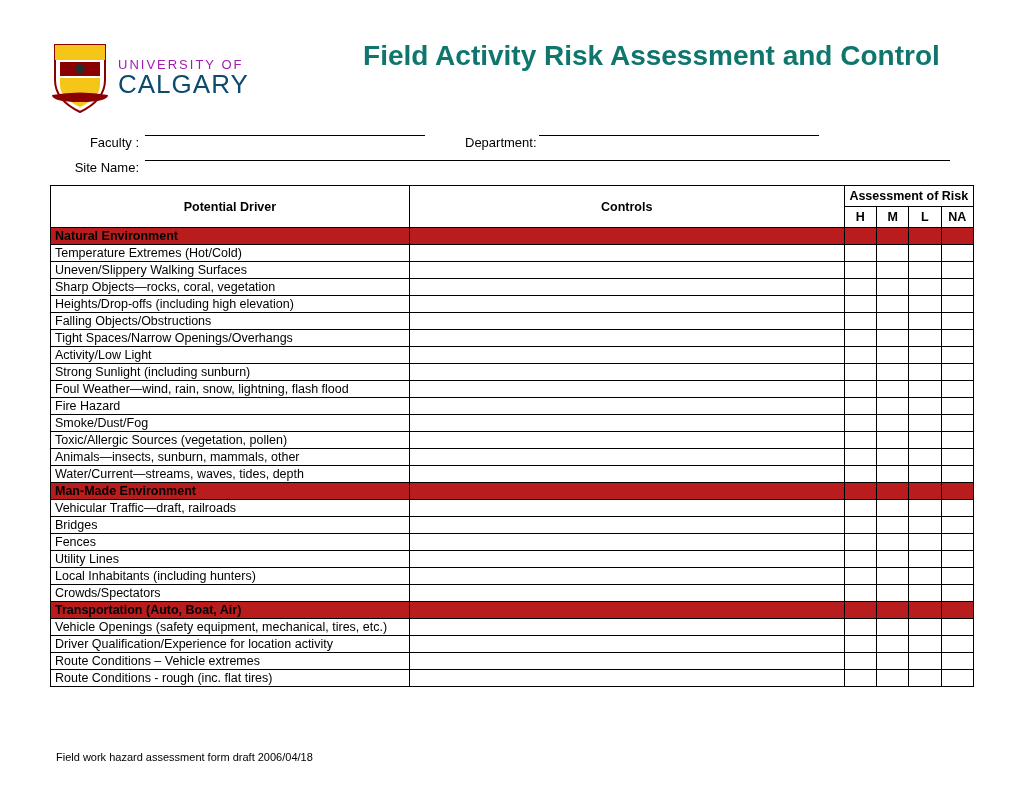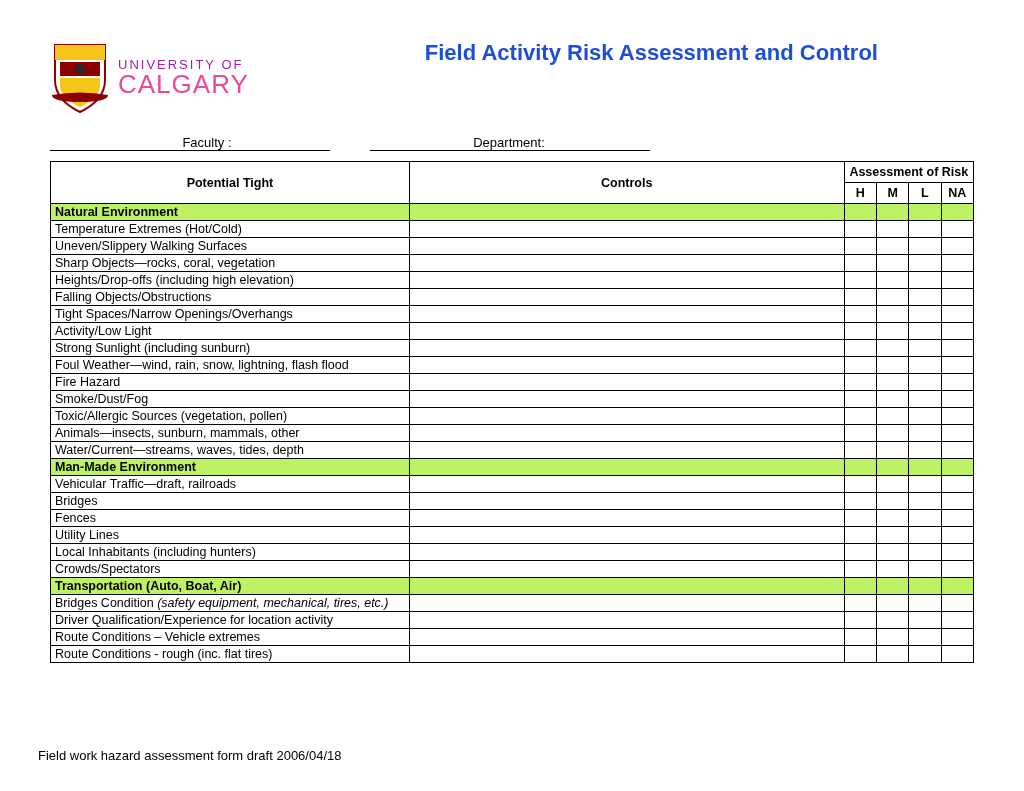--- a/index.html
+++ b/index.html
@@ -32,46 +32,45 @@
     }
     .uni-line1 {
       font-size: 13px;
       letter-spacing: 2px;
       color: #a21caf;
       font-weight: 400;
     }
     .uni-line2 {
       font-size: 26px;
       letter-spacing: 1px;
-      color: #ec4899;
+      color: #0c4a6e;
       font-weight: 400;
     }
     .title {
       flex: 1;
       text-align: center;
-      font-size: 22px;
+      font-size: 28px;
       font-weight: bold;
-      color: #1d4ed8;
+      color: #0f766e;
       padding-left: 80px;
     }
     .form-fields {
       margin-top: 8px;
       margin-bottom: 10px;
       font-size: 13px;
     }
     .field-row {
       display: flex;
       gap: 40px;
       margin-bottom: 10px;
       align-items: baseline;
     }
     .field {
       display: flex;
-      align-items: center;
-      flex-direction: column;
+      align-items: flex-start;
     }
     .field-label {
       width: 95px;
       text-align: right;
       padding-right: 6px;
     }
     .field-line {
       border-bottom: 1px solid #000;
       display: inline-block;
     }
@@ -95,32 +94,32 @@
     }
     .grid th {
       font-weight: bold;
       text-align: center;
       padding: 3px 4px;
     }
     .col-hazard { width: 355px; }
     .col-controls { width: 430px; }
     .col-risk { width: 32px; text-align: center; }
     .section-head td {
-      background: #bef264;
+      background: #b91c1c;
       font-weight: bold;
     }
     .grid td.risk-cell {
       width: 32px;
     }
-    .italic { font-style: italic; }
+    .italic { }
     .footer {
       position: absolute;
       bottom: 28px;
-      left: 38px;
-      font-size: 13px;
+      left: 56px;
+      font-size: 11px;
       color: #000;
     }
   </style>
 </head>
 <body>
 
 <div class="header-row">
   <div class="logo-block">
     <svg class="shield" viewBox="0 0 60 75">
       <path d="M5 5 L55 5 L55 40 Q55 60 30 72 Q5 60 5 40 Z" fill="#fff" stroke="#8b0000" stroke-width="2"></path>
@@ -142,26 +141,32 @@
   <div class="field-row">
     <div class="field">
       <span class="field-label">Faculty :</span>
       <span class="field-line fl-280"></span>
     </div>
     <div class="field">
       <span class="field-label-inline">Department:</span>
       <span class="field-line fl-300"></span>
     </div>
   </div>
+  <div class="field-row">
+    <div class="field">
+      <span class="field-label">Site Name:</span>
+      <span class="field-line fl-long"></span>
+    </div>
+  </div>
 </div>
 
 <table class="grid">
   <thead>
     <tr>
-      <th rowspan="2" class="col-hazard">Potential Tight</th>
+      <th rowspan="2" class="col-hazard">Potential Driver</th>
       <th rowspan="2" class="col-controls">Controls</th>
       <th colspan="4">Assessment of Risk</th>
     </tr>
     <tr>
       <th class="col-risk">H</th>
       <th class="col-risk">M</th>
       <th class="col-risk">L</th>
       <th class="col-risk">NA</th>
     </tr>
   </thead>
@@ -344,21 +349,21 @@
       </tr>
       <tr class="section-head">
         <td>Transportation (Auto, Boat, Air)</td>
         <td></td>
         <td class="risk-cell"></td>
         <td class="risk-cell"></td>
         <td class="risk-cell"></td>
         <td class="risk-cell"></td>
       </tr>
       <tr>
-        <td><span>Bridges Condition </span><span class="italic">(safety equipment, mechanical, tires, etc.)</span></td>
+        <td><span>Vehicle Openings </span><span class="italic">(safety equipment, mechanical, tires, etc.)</span></td>
         <td></td>
         <td class="risk-cell"></td>
         <td class="risk-cell"></td>
         <td class="risk-cell"></td>
         <td class="risk-cell"></td>
       </tr>
       <tr>
         <td>Driver Qualification/Experience for location activity</td>
         <td></td>
         <td class="risk-cell"></td>

